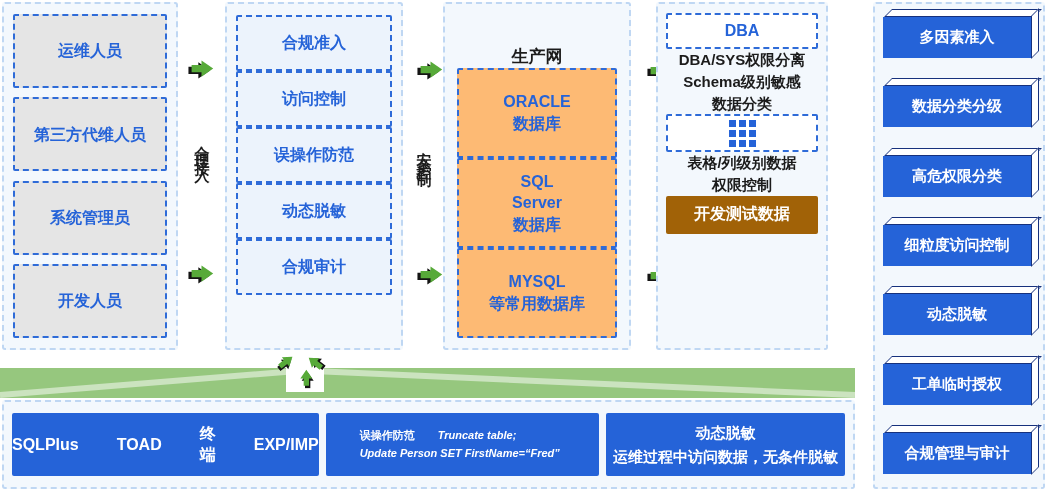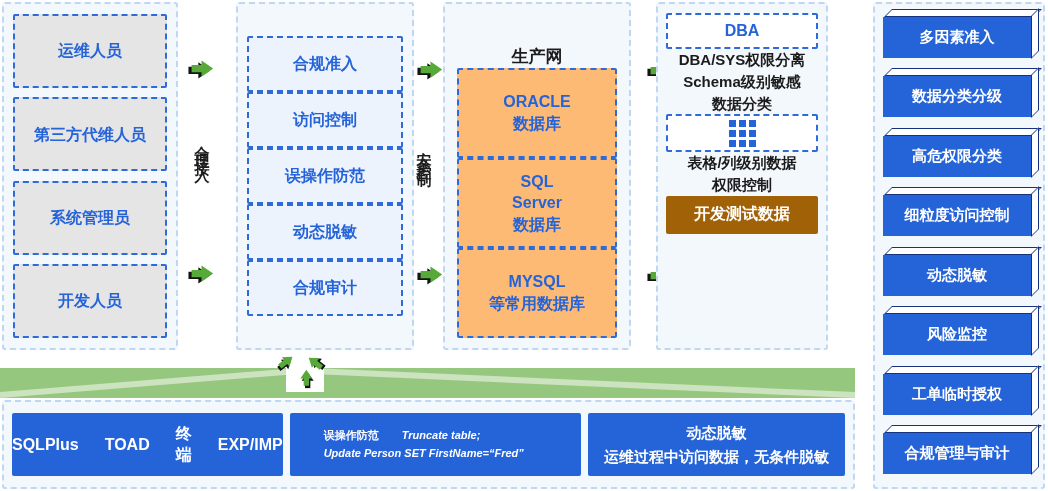--- a/index.html
+++ b/index.html
@@ -2,21 +2,21 @@
 <html><head>
 <meta charset="utf-8">
 <style>
   * { margin:0; padding:0; box-sizing:border-box; }
   body { background:#fff; font-family:"Liberation Sans", sans-serif; }
   .canvas { position:relative; width:1048px; height:491px; background:#fff; overflow:hidden; }
 
   
   .panel { position:absolute; border:2px dashed #bfd7f3; background:#f3f8fd; border-radius:3px; }
   .col-persons  { left:2px;  top:2px; width:176px; height:348px; display:flex; flex-direction:column; justify-content:space-between; padding:10px 9px; }
-  .col-controls { left:236px; top:2px; width:178px; height:348px; display:flex; flex-direction:column; justify-content:center; padding:11px 9px; }
+  .col-controls { left:225px; top:2px; width:178px; height:348px; display:flex; flex-direction:column; justify-content:flex-start; padding:11px 9px; }
   .col-prod     { left:443px; top:2px; width:188px; height:348px; display:flex; flex-direction:column; justify-content:flex-end; padding:10px 12px; }
   .col-perm     { left:656px; top:2px; width:172px; height:348px; display:flex; flex-direction:column; padding:9px 8px; }
   .col-feat     { left:873px; top:2px; width:172px; height:487px; display:flex; flex-direction:column; justify-content:space-between; padding:13px 16px 13px 6px; }
   .bottom-panel { left:2px; top:400px; width:853px; height:89px; display:flex; gap:7px; padding:11px 8px; }
 
   
   .dbox { border:2px dashed #2e6bd8; background:#e5e5e5; border-radius:2px;
           display:flex; align-items:center; justify-content:center; text-align:center;
           color:#2563d8; font-weight:700; font-size:16px; white-space:pre-line; line-height:1.35; }
   .col-persons .dbox { height:74px; }
@@ -51,21 +51,21 @@
   
   .band { position:absolute; left:0; top:368px; width:855px; height:30px; overflow:visible; }
   .band svg.bg { position:absolute; left:0; top:0; }
   .band .uparrow   { position:absolute; left:297px; top:3px; width:20px; height:15px; transform:rotate(-90deg); }
   .band .tiparrowL { position:absolute; left:276px; top:-13px; width:20px; height:15px; transform:rotate(-38deg); }
   .band .tiparrowR { position:absolute; left:306px; top:-13px; width:20px; height:15px; transform:rotate(-142deg); }
 
   
   .bbox { flex:1; background:#2563d8; border-radius:2px; color:#fff; display:flex; flex-direction:column;
           justify-content:center; }
-  .bbox-tools { flex-direction:row; align-items:center; justify-content:center; gap:26px;
+  .bbox-tools { flex-direction:row; align-items:center; justify-content:center; gap:38px;
                 font-weight:700; font-size:16px; }
   .bbox-mistake { padding-left:34px; font-size:11px; font-weight:700; line-height:1.6; }
   .bbox-mistake .sql { font-style:italic; }
   .bbox-mistake .lbl { margin-right:20px; font-style:normal; }
   .bbox-mask { align-items:center; text-align:center; font-size:15px; font-weight:700; line-height:1.6; }
 </style>
 </head>
 <body>
 
 <svg width="0" height="0" style="position:absolute">
@@ -153,23 +153,20 @@
     <div class="box3d">
         <span>高危权限分类</span>
       </div>
     <div class="box3d">
         <span>细粒度访问控制</span>
       </div>
     <div class="box3d">
         <span>动态脱敏</span>
       </div>
     <div class="box3d">
-        <span>风险监控</span>
-      </div>
-    <div class="box3d">
         <span>工单临时授权</span>
       </div>
     <div class="box3d">
         <span>合规管理与审计</span>
       </div>
   </div>
 
   <div class="band">
     <svg class="bg" width="855" height="30" viewBox="0 0 855 30">
       <rect width="855" height="30" fill="#96c77e"></rect>

